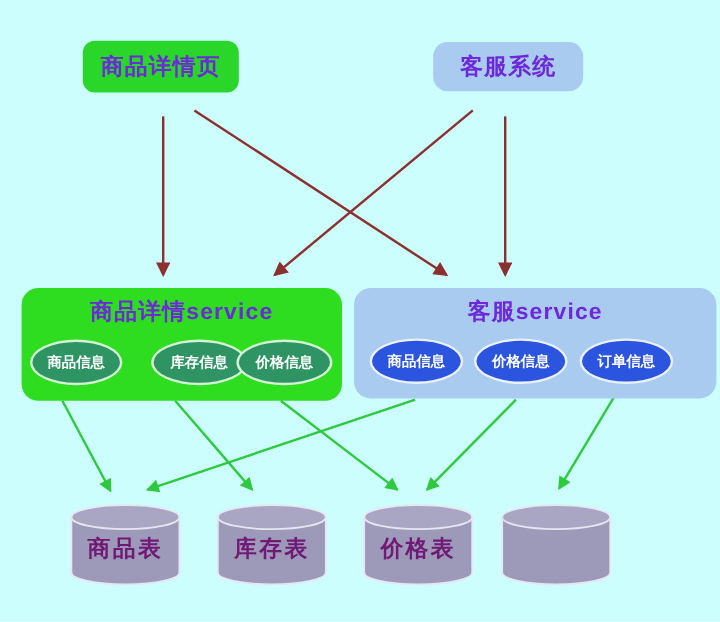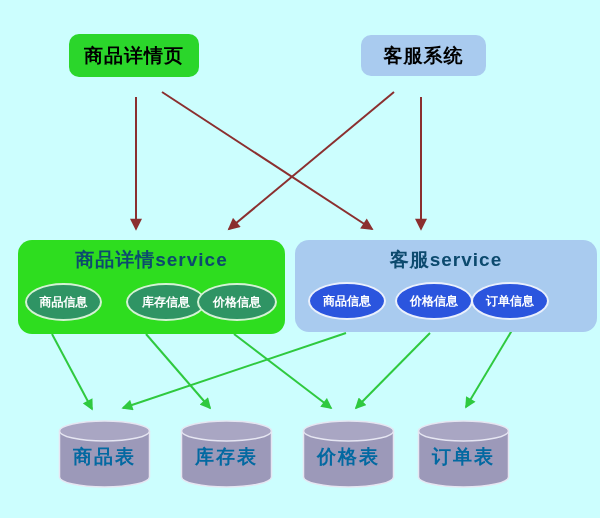--- a/index.html
+++ b/index.html
@@ -9,47 +9,47 @@
     background:var(--background,#CCFEFE);
   }
   .arrow-layer{position:absolute;left:0;top:0;width:600px;height:518px;pointer-events:none;}
   .edge-red{stroke:var(--red-arrow);stroke-width:2;fill:none;}
   .edge-green{stroke:var(--green-arrow);stroke-width:2;fill:none;}
   .mk-red{fill:var(--red-arrow);}
   .mk-green{fill:var(--green-arrow);}
 
   .node{
     position:absolute;display:flex;align-items:center;justify-content:center;
-    color:#000000;font-weight:bold;font-size:19px;letter-spacing:1px;
+    color:#6d28d9;font-weight:bold;font-size:19px;letter-spacing:1px;
   }
   .topbox{border-radius:10px;}
   .topbox.green{background:var(--green-top-box);}
   .topbox.blue{background:var(--blue-box);}
 
   .service{
     position:absolute;border-radius:14px;color:#fff;
   }
   .service.green{background:var(--green-service-box);}
   .service.blue{background:var(--blue-box);}
   .service-title{
     text-align:center;margin-top:7px;font-size:19px;font-weight:bold;
-    color:#0c4a6e;letter-spacing:1px;
+    color:#6d28d9;letter-spacing:1px;
   }
   .ellipse{
     position:absolute;border-radius:50%;display:flex;align-items:center;justify-content:center;
     color:#fff;font-weight:bold;font-size:12px;box-sizing:border-box;
   }
   .ellipse.green{background:var(--green-ellipse);border:2px solid var(--green-ellipse-border);}
   .ellipse.blue{background:var(--blue-ellipse);border:2px solid var(--blue-ellipse-border);}
 
   .cylinder{position:absolute;width:93px;height:70px;}
   .cylinder svg{position:absolute;left:0;top:0;}
   .cylinder-label{
     position:absolute;left:0;top:24px;width:100%;text-align:center;
-    color:#0369a1;font-size:19px;font-weight:bold;letter-spacing:2px;
+    color:#701a75;font-size:19px;font-weight:bold;letter-spacing:2px;
   }
 </style>
 </head>
 <body>
 
 <div class="canvas">
 
   <svg class="arrow-layer" viewBox="0 0 600 518">
     <defs>
       <marker id="arr-red" viewBox="0 0 10 10" refX="8.5" refY="5" markerWidth="6.5" markerHeight="6" orient="auto-start-reverse">
@@ -68,21 +68,21 @@
     <line class="edge-green" x1="146" y1="334" x2="210" y2="408" marker-end="url(#arr-green)"></line>
     <line class="edge-green" x1="234" y1="334" x2="331" y2="408" marker-end="url(#arr-green)"></line>
     <line class="edge-green" x1="346" y1="333" x2="123" y2="408" marker-end="url(#arr-green)"></line>
     <line class="edge-green" x1="430" y1="333" x2="356" y2="408" marker-end="url(#arr-green)"></line>
     <line class="edge-green" x1="514" y1="327" x2="466" y2="407" marker-end="url(#arr-green)"></line>
   </svg>
 
   <div class="node topbox green" style="left:69px;top:34px;width:130px;height:43px;">
     <span>商品详情页</span>
   </div>
-  <div class="node topbox blue" style="left:361px;top:35px;width:125px;height:41px;">
+  <div class="node topbox blue" style="left:361px;top:35px;width:125px;height:41px;border-radius:12px;">
     <span>客服系统</span>
   </div>
 
   <div class="service green" style="left:18px;top:240px;width:267px;height:94px;">
     <div class="service-title">商品详情service</div>
     <div class="ellipse green" style="left:7px;top:43px;width:77px;height:38px;">
       <span>商品信息</span>
     </div>
     <div class="ellipse green" style="left:108px;top:43px;width:80px;height:38px;">
       <span>库存信息</span>
@@ -93,21 +93,21 @@
   </div>
 
   <div class="service blue" style="left:295px;top:240px;width:302px;height:92px;">
     <div class="service-title">客服service</div>
     <div class="ellipse blue" style="left:13px;top:42px;width:78px;height:38px;">
       <span>商品信息</span>
     </div>
     <div class="ellipse blue" style="left:100px;top:42px;width:78px;height:38px;">
       <span>价格信息</span>
     </div>
-    <div class="ellipse blue" style="left:176px;top:42px;width:78px;height:38px;text-align:center;">
+    <div class="ellipse blue" style="left:188px;top:42px;width:78px;height:38px;text-align:center;">
       <span>订单信息</span>
     </div>
   </div>
 
   <div class="cylinder" style="left:58px;top:420px;">
     <svg width="93" height="70" viewBox="0 0 93 70">
       <path d="M1.5,11 v46 a45,10 0 0 0 90,0 v-46" fill="var(--cylinder-body)" stroke="var(--cylinder-outline)" stroke-width="1.5"></path>
       <ellipse cx="46.5" cy="11" rx="45" ry="10" fill="var(--cylinder-top)" stroke="var(--cylinder-outline)" stroke-width="1.5"></ellipse>
     </svg>
     <div class="cylinder-label">商品表</div>
@@ -124,16 +124,15 @@
       <path d="M1.5,11 v46 a45,10 0 0 0 90,0 v-46" fill="var(--cylinder-body)" stroke="var(--cylinder-outline)" stroke-width="1.5"></path>
       <ellipse cx="46.5" cy="11" rx="45" ry="10" fill="var(--cylinder-top)" stroke="var(--cylinder-outline)" stroke-width="1.5"></ellipse>
     </svg>
     <div class="cylinder-label">库存表</div>
   </div>
   <div class="cylinder" style="left:417px;top:420px;">
     <svg width="93" height="70" viewBox="0 0 93 70">
       <path d="M1.5,11 v46 a45,10 0 0 0 90,0 v-46" fill="var(--cylinder-body)" stroke="var(--cylinder-outline)" stroke-width="1.5"></path>
       <ellipse cx="46.5" cy="11" rx="45" ry="10" fill="var(--cylinder-top)" stroke="var(--cylinder-outline)" stroke-width="1.5"></ellipse>
     </svg>
-    <div class="cylinder-label">订单表</div>
   </div>
 
 </div>
 
 </body></html>

